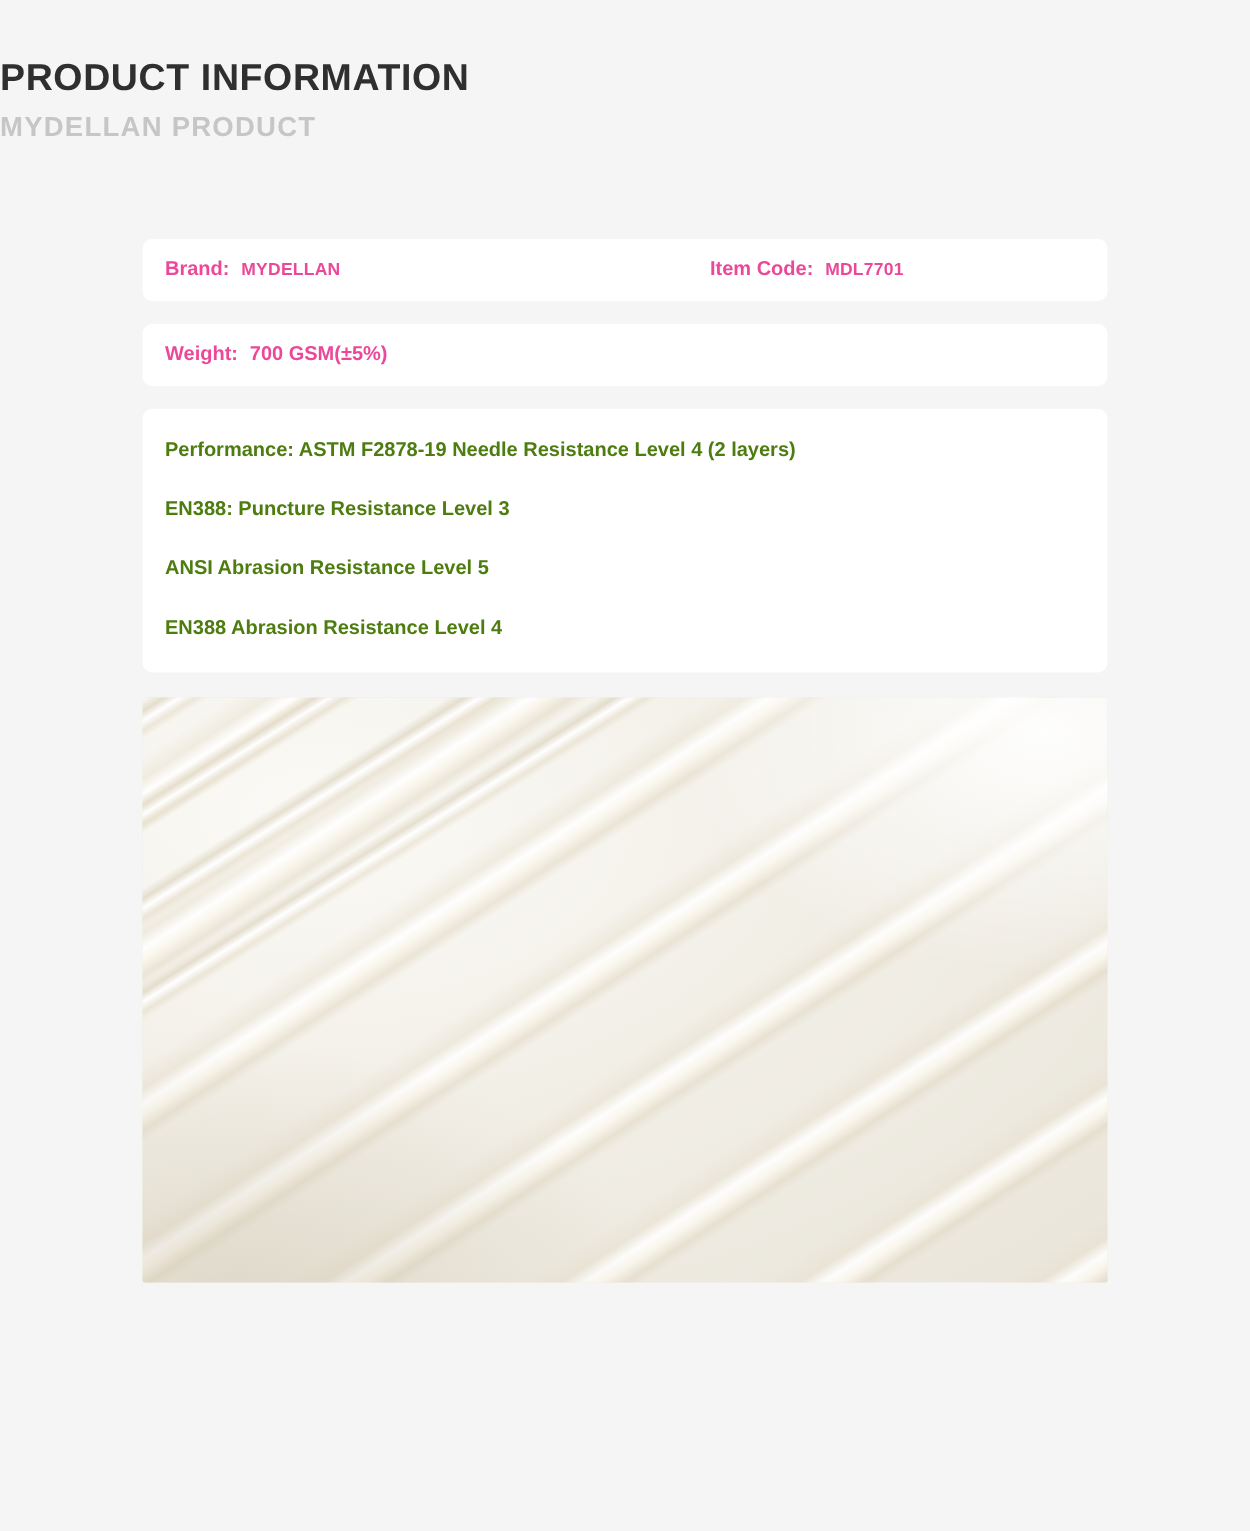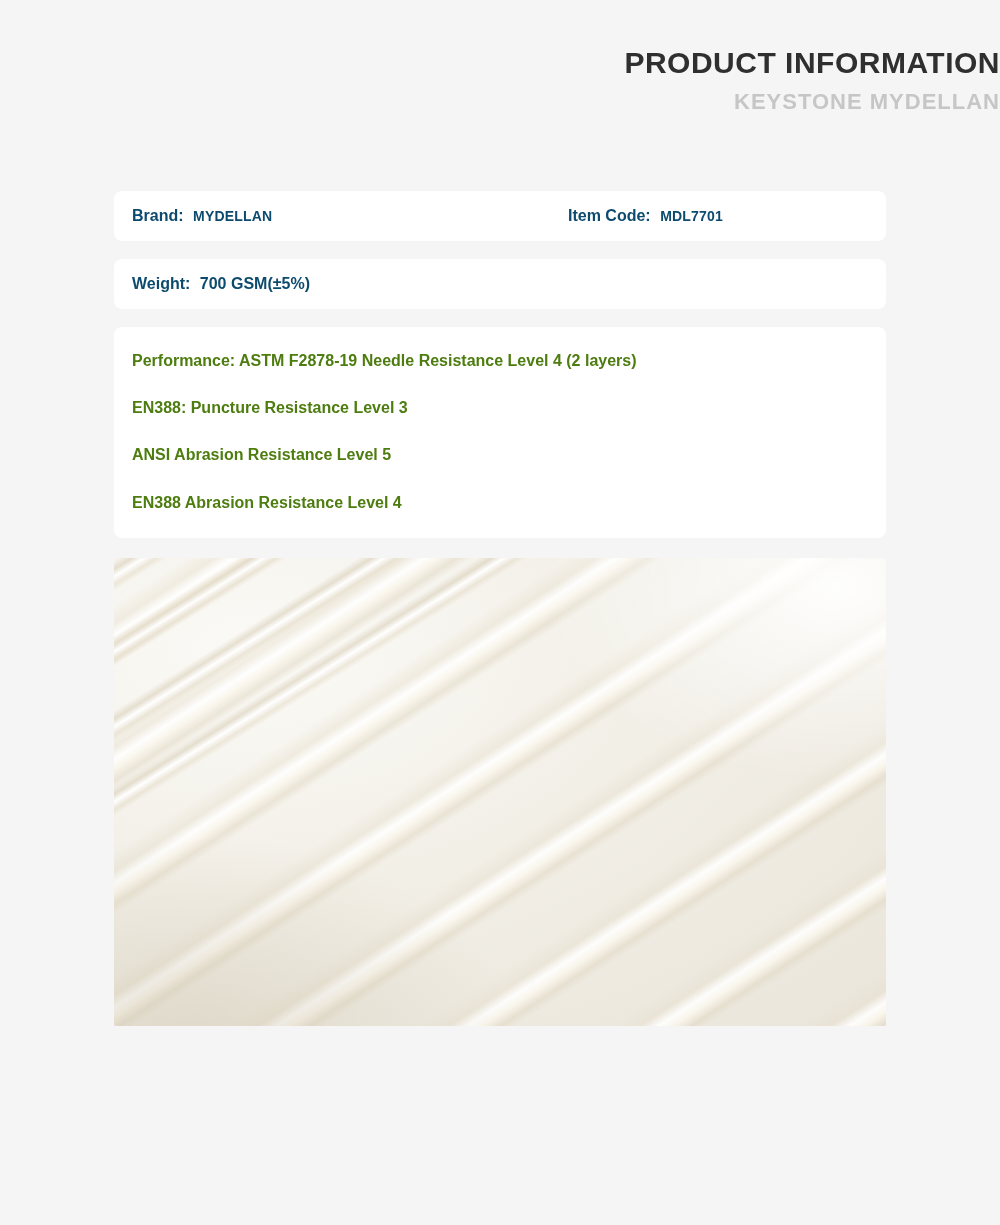--- a/index.html
+++ b/index.html
@@ -15,21 +15,21 @@
     overflow: hidden;
   }
   .page {
     position: relative;
     width: 1000px;
     height: 1225px;
     background: #f5f5f5;
   }
   .header {
     padding-top: 44px;
-    text-align: right;
+    text-align: left;
   }
   .header-title {
     font-size: 30px;
     font-weight: bold;
     color: #2f2f2f;
     letter-spacing: 0.5px;
     line-height: 1.25;
   }
   .header-subtitle {
     font-size: 22px;
@@ -53,21 +53,21 @@
   .card-row {
     display: flex;
     align-items: center;
     height: 50px;
     padding: 0 18px;
   }
   .card-row .cell {
     flex: 0 0 50%;
     font-size: 16px;
     font-weight: bold;
-    color: #0c4a6e;
+    color: #ec4899;
     white-space: nowrap;
   }
   .card-row .cell.right {
     padding-left: 68px;
     box-sizing: border-box;
   }
   .cell .val-small {
     font-size: 14px;
     font-weight: bold;
     letter-spacing: 0.2px;
@@ -148,21 +148,21 @@
     background: radial-gradient(ellipse at 30% 80%, rgba(205,195,173,0.45) 0%, rgba(205,195,173,0) 72%);
   }
 </style>
 </head>
 <body>
 
 <div class="page">
 
   <div class="header">
     <div class="header-title">PRODUCT INFORMATION</div>
-    <div class="header-subtitle">KEYSTONE MYDELLAN</div>
+    <div class="header-subtitle">MYDELLAN PRODUCT</div>
   </div>
 
   <div class="spec-wrap">
 
     <div class="card">
       <div class="card-row">
         <div class="cell">
           <span style="margin-right: 5px;">Brand:</span>
           <span class="val-small">MYDELLAN</span>
         </div>

